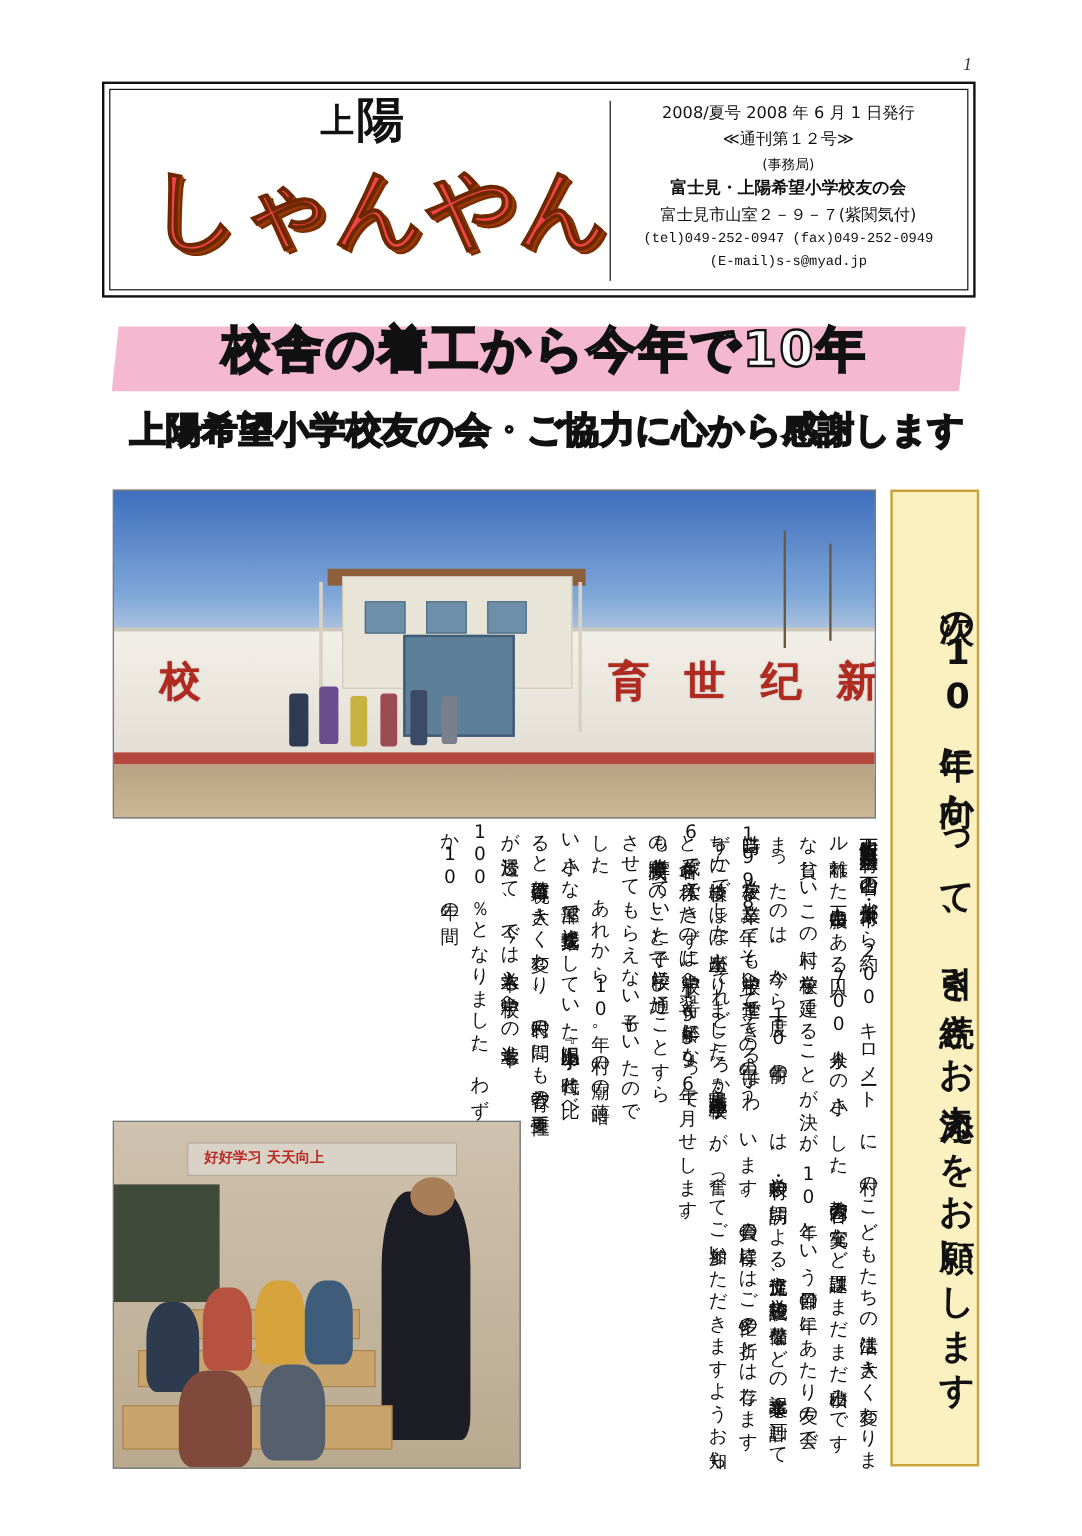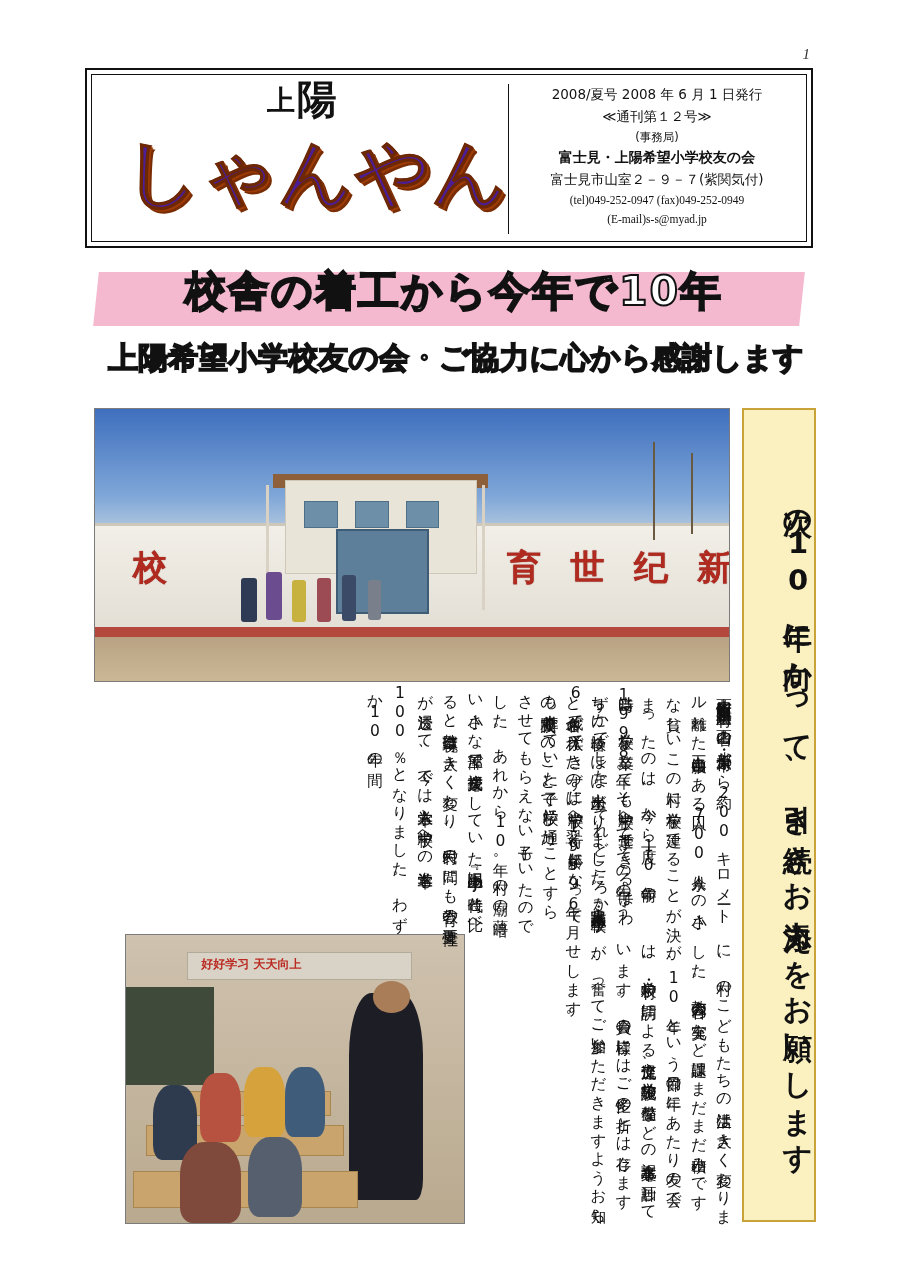--- a/index.html
+++ b/index.html
@@ -40,41 +40,41 @@
   }
   .logo-kanji{
     position:absolute;left:55px;top:34px;
     font-family:"DejaVu Sans",sans-serif;
     font-weight:bold;font-size:40px;color:#111;
   }
   .logo-main{
     position:absolute;left:28px;top:48px;
     font-family:"DejaVu Sans",sans-serif;
     font-weight:bold;font-size:74px;
-    color:#4c1d95;
+    color:#ef4444;
     text-shadow:
       2px 2px 0 #9c3b06,
       4px 4px 0 #7a2d04,
       1px 1px 0 #c75a0c;
     letter-spacing:1px;
     -webkit-text-stroke:1px #6d2703;
   }
   .masthead-info{
     position:absolute;right:14px;top:14px;width:280px;
     text-align:center;
     font-family:"DejaVu Sans",sans-serif;
     font-size:13.5px;line-height:1.62;color:#111;
     border-left:1px solid #111;
     padding-left:8px;
     height:150px;
   }
   .masthead-info .ln{display:block;white-space:nowrap;text-align:center;}
   .masthead-info .ln.b{font-weight:bold;font-size:14px;}
   .masthead-info .ln.sm{font-size:11.5px;}
-  .masthead-info .ln.mono{font-family:Liberation Serif, serif;font-size:11.5px;}
+  .masthead-info .ln.mono{font-family:Liberation Mono, monospace;font-size:11.5px;}
 
   
   .banner{
     position:absolute;left:96px;top:272px;width:706px;height:54px;
     background:#f4b8cf;
     transform:skewX(-6deg);
   }
   .banner-text{
     position:absolute;left:104px;top:272px;width:700px;height:38px;
     display:flex;align-items:center;justify-content:center;
@@ -94,21 +94,21 @@
     -webkit-text-stroke:1.6px #111;
     white-space:nowrap;
     letter-spacing:0px;
   }
 
   
   .photo{
     position:absolute;overflow:hidden;border:1px solid #7b7b7b;background:#888;
   }
   .photo-top{left:94px;top:408px;width:634px;height:272px;}
-  .photo-bottom{left:94px;top:934px;width:338px;height:288px;margin-left:31px;}
+  .photo-bottom{left:94px;top:934px;width:338px;height:288px;}
 
   
   .sky{position:absolute;left:0;top:0;right:0;height:46%;
     background:linear-gradient(#3f6fbe,#7fa7d8 70%,#b9cbe0);}
   .ground{position:absolute;left:0;bottom:0;right:0;height:16%;
     background:linear-gradient(#b8a283,#cbb795);}
   .wall{position:absolute;left:0;top:42%;right:0;height:44%;
     background:linear-gradient(#f2efe8,#e0dcd2);border-top:3px solid #cdc8ba;}
   .wall-red{position:absolute;left:0;bottom:16%;right:0;height:4%;background:#b5483c;}
   .bldg{position:absolute;left:30%;top:26%;width:30%;height:34%;

